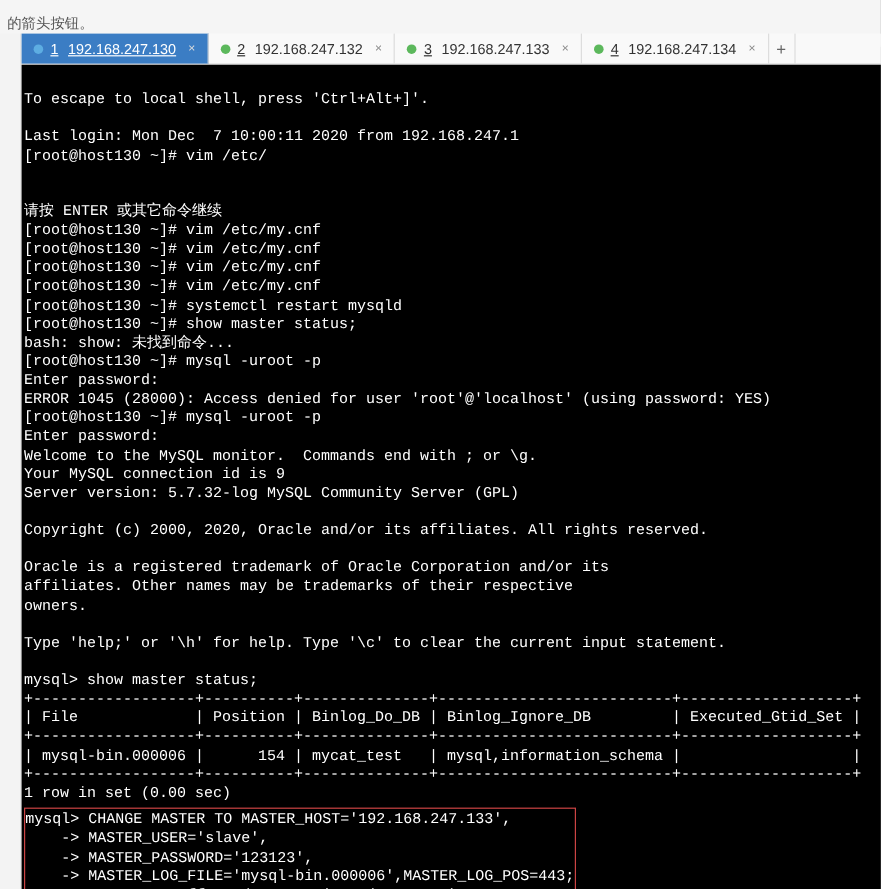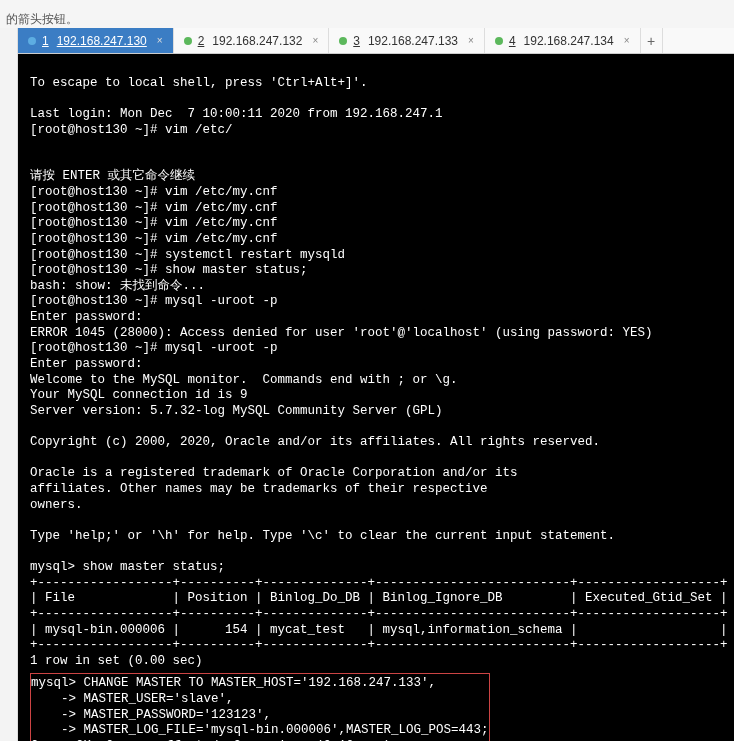--- a/index.html
+++ b/index.html
@@ -88,21 +88,21 @@
   border-right: 1px solid #ddd;
   font-size: 14px;
 }
 .terminal {
   flex: 1;
   background: #000;
   color: #fff;
   font-family: "Courier New", monospace;
   font-size: 12.5px;
   line-height: 1.25;
-  padding: 6px 12px;
+  padding: 6px 2px;
   white-space: pre;
   overflow: hidden;
 }
 .hl-box {
   border: 1px solid #c44;
   display: inline-block;
   padding: 2px 0;
   margin-top: 4px;
 }
 </style>

